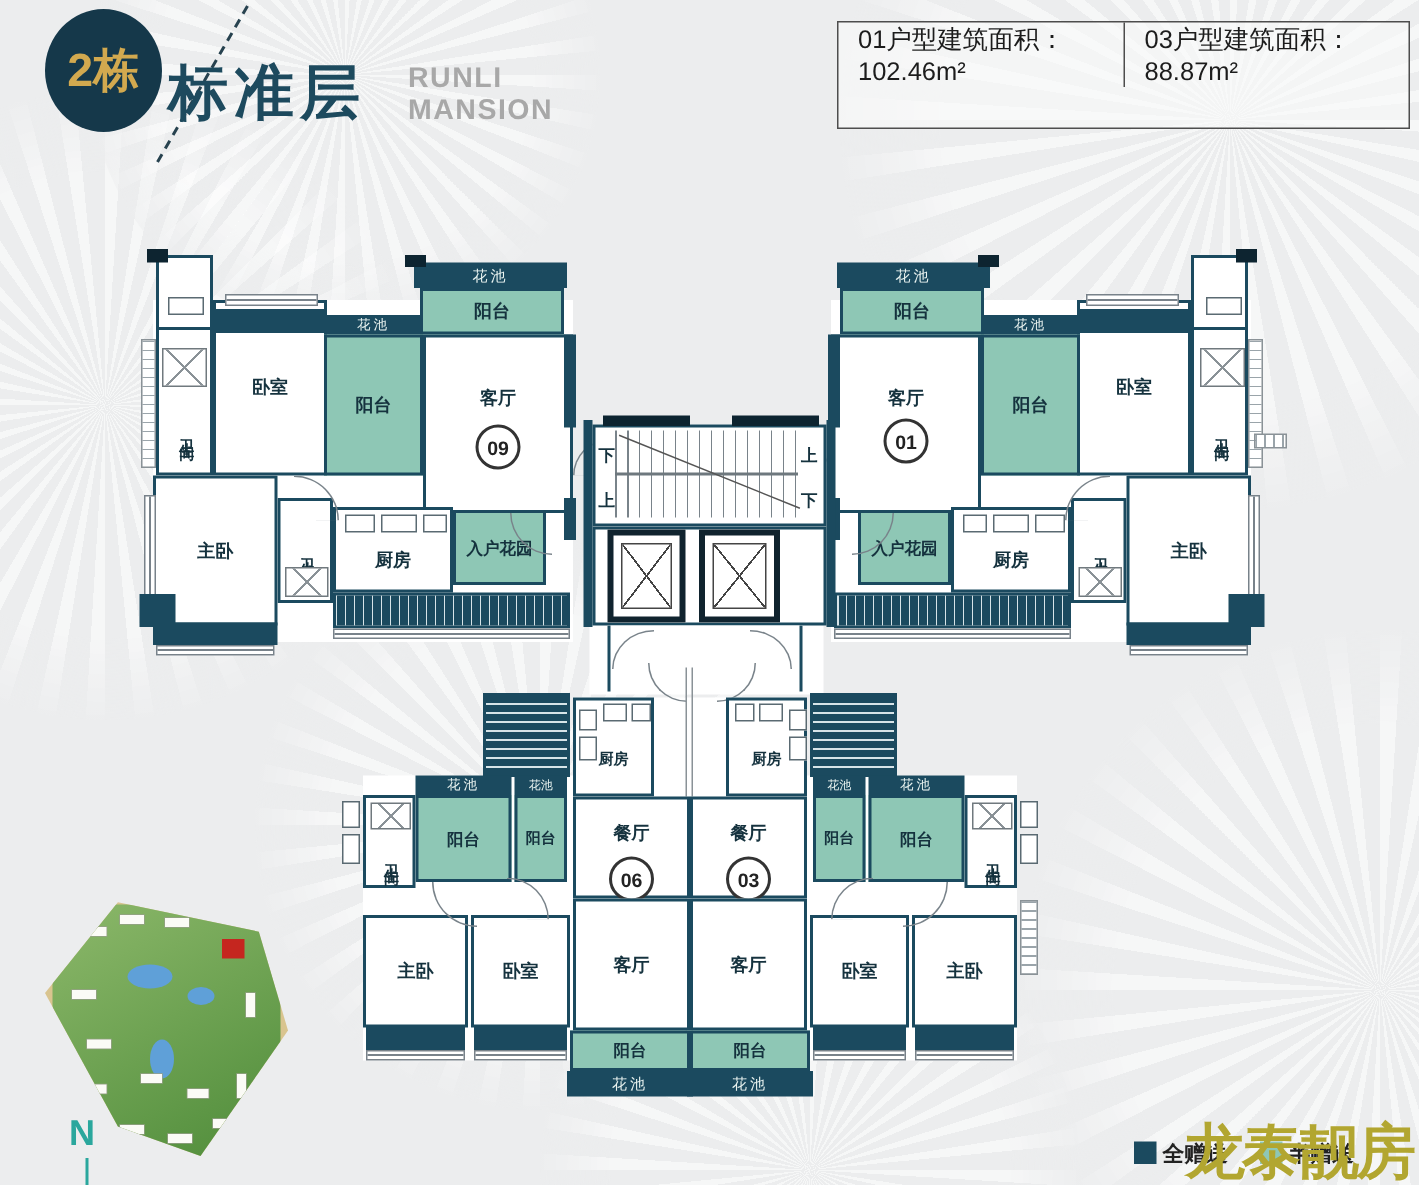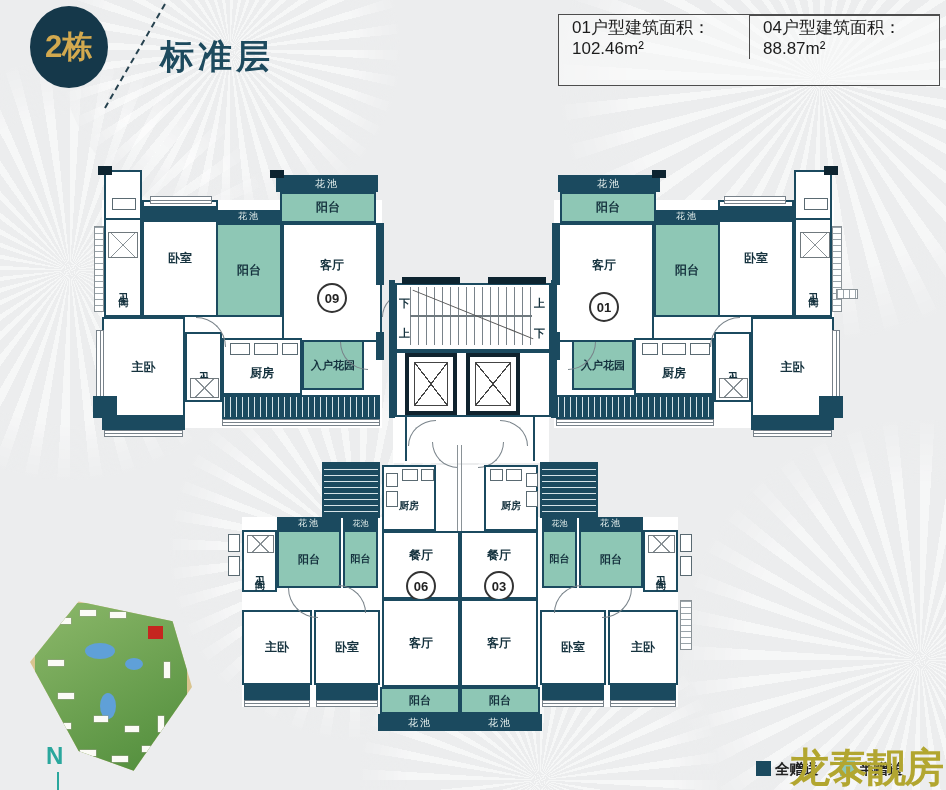--- a/index.html
+++ b/index.html
@@ -47,21 +47,21 @@
   .dline{position:absolute;border-left:1px solid #8a9297;border-right:1px solid #8a9297;box-sizing:border-box;}
   .updown{position:absolute;font-size:11px;font-weight:bold;color:#15323e;}
   .circle{position:absolute;left:50%;transform:translateX(-50%);width:26px;height:26px;border:2px solid #333;
           border-radius:50%;background:#fff;display:flex;align-items:center;justify-content:center;
           font-size:13px;font-weight:bold;color:#222;}
   .roomrel{flex-direction:column;}
   
   .badge{position:absolute;left:30px;top:6px;width:78px;height:82px;border-radius:50%;background:#15384a;
          display:flex;align-items:center;justify-content:center;color:#d2a94f;font-size:31px;font-weight:bold;}
   .dash{position:absolute;left:75px;top:55px;width:120px;border-top:2px dashed #27424f;transform:rotate(120deg);}
-  .title{position:absolute;left:112px;top:34px;font-size:34px;font-weight:bold;color:#1d4a5e;letter-spacing:4px;margin-left:48px;}
+  .title{position:absolute;left:112px;top:34px;font-size:40px;font-weight:bold;color:#1d4a5e;letter-spacing:4px;}
   .subt{position:absolute;left:272px;top:42px;font-size:19px;line-height:21px;color:#a8a8a8;font-weight:bold;letter-spacing:1px;}
   
   .area-table{position:absolute;left:558px;top:14px;width:380px;height:70px;display:grid;
               grid-template-columns:1fr 1fr;grid-template-rows:1fr 1fr;border:1px solid #4d4d4d;
               background:rgba(250,250,250,.6);}
   .area-cell{display:flex;align-items:center;padding-left:13px;font-size:17px;color:#1c1c1c;box-sizing:border-box;}
   .area-cell.bl{border-left:1px solid #4d4d4d;}
   .area-cell.bt{border-top:1px solid #4d4d4d;}
   
   .swatch{position:absolute;width:15px;height:15px;}
@@ -88,24 +88,28 @@
   <div class="fan" style="left:680px;top:420px;width:480px;height:480px"></div>
   <div class="fan" style="left:170px;top:360px;width:380px;height:380px"></div>
   <div class="fan" style="left:60px;top:-120px;width:340px;height:340px"></div>
   <div class="fan" style="left:360px;top:600px;width:360px;height:360px"></div>
 
   <div class="badge">
       <span>2栋</span>
     </div>
   <div class="dash"></div>
   <div class="title">标准层</div>
+  <div class="subt">
+    <div>RUNLI</div>
+    <div>MANSION</div>
+  </div>
 
   <div class="area-table">
     <div class="area-cell">01户型建筑面积：102.46m²</div>
-    <div class="area-cell bl bt">04户型建筑面积：88.87m²</div>
+    <div class="area-cell bl">03户型建筑面积：88.87m²</div>
   </div>
 
   <div class="under" style="left:102px;top:200px;width:280px;height:228px"></div>
   <div class="under" style="left:554px;top:200px;width:280px;height:228px"></div>
   <div class="under" style="left:393px;top:283px;width:156px;height:180px"></div>
   <div class="under" style="left:382px;top:465px;width:78px;height:250px"></div>
   <div class="under" style="left:242px;top:517px;width:140px;height:190px"></div>
   <div class="under" style="left:460px;top:465px;width:78px;height:250px"></div>
   <div class="under" style="left:538px;top:517px;width:140px;height:190px"></div>
 
@@ -183,21 +187,21 @@
   <div class="chunk" style="left:720px;top:206px;width:72px;height:16px"></div>
   <div class="win h" style="left:724px;top:196px;width:62px;height:8px"></div>
   <div class="bar" style="left:654px;top:210px;width:66px;height:13px;font-size:9px">
     <span>花池</span>
   </div>
   <div class="room teal" style="left:654px;top:223px;width:66px;height:94px">
     <span class="lbl">阳台</span>
   </div>
   <div class="room roomrel" style="left:554px;top:223px;width:100px;height:119px">
     <span class="lbl" style="position:absolute;left:50%;transform:translateX(-50%);top:32px">客厅</span>
-    <div class="circle" style="top:67px">
+    <div class="circle" style="top:54px">
         <span>01</span>
       </div>
   </div>
   <div class="bar" style="left:558px;top:175px;width:102px;height:17px">
     <span>花池</span>
   </div>
   <div class="room teal" style="left:560px;top:192px;width:96px;height:31px">
     <span class="lbl">阳台</span>
   </div>
   <div class="room" style="left:751px;top:317px;width:83px;height:100px">

